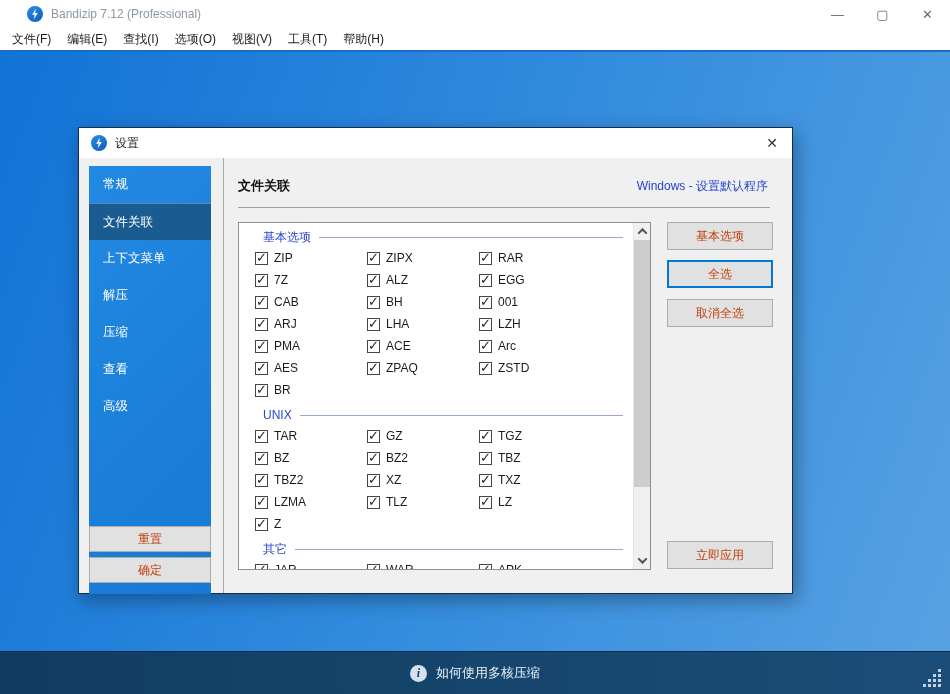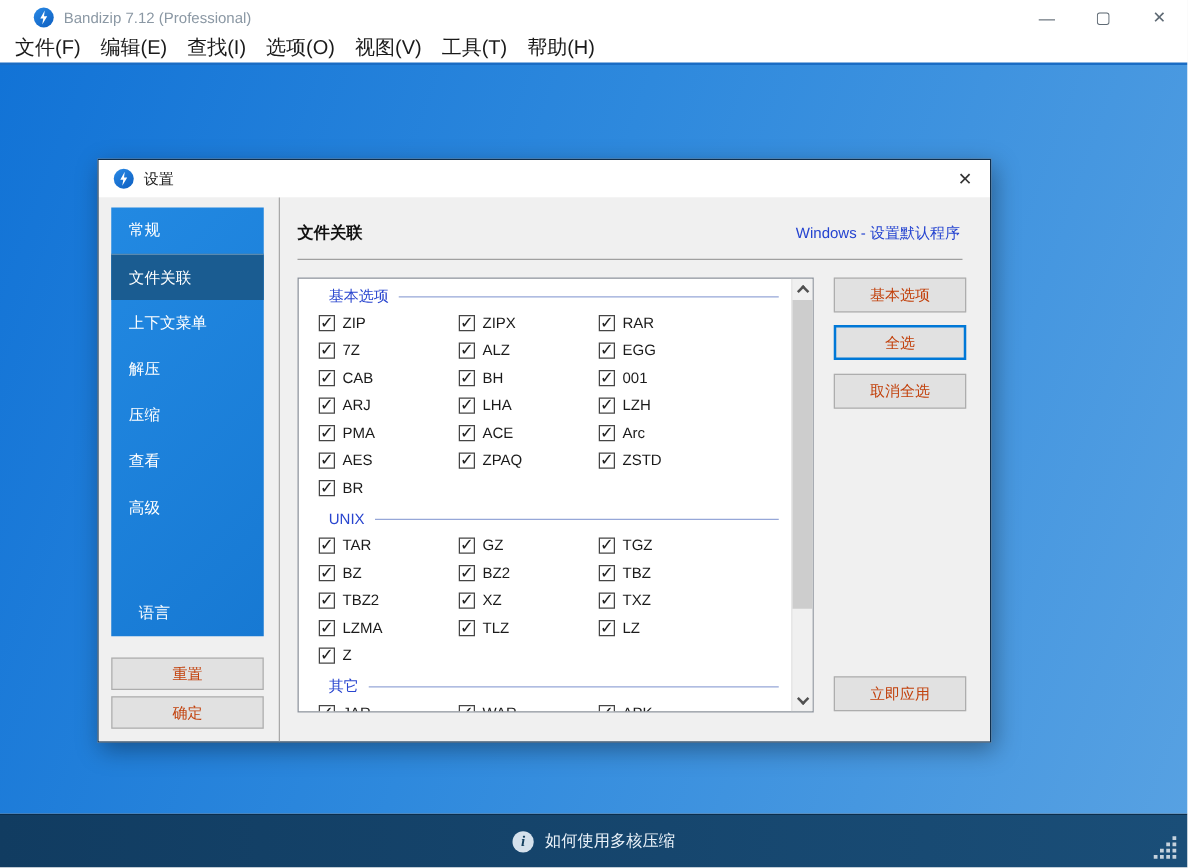--- a/index.html
+++ b/index.html
@@ -12,21 +12,21 @@
   .titlebar { height:28px; background:#fff; display:flex; align-items:center; padding-left:27px; }
   .bz-icon { width:16px; height:16px; border-radius:50%; background:linear-gradient(145deg,#2a8ae6,#0d5ec0); position:relative; flex:0 0 16px; }
   .bz-icon::after { content:""; position:absolute; left:3px; top:2px; width:10px; height:12px; background:#fff;
     clip-path:polygon(58% 4%, 22% 56%, 46% 56%, 38% 96%, 78% 42%, 52% 42%); }
   .win-title { margin-left:8px; color:#8b98a4; font-size:12px; }
   .caption-btns { margin-left:auto; display:flex; height:28px; }
   .cap-btn { width:45px; height:28px; display:flex; align-items:center; justify-content:center; color:#5f6a74; font-size:13px; cursor:default; }
 
   
   .menubar { height:22px; background:#fff; display:flex; align-items:center; padding-left:4px; }
-  .menu-item { padding:0 8px; font-size:16px; color:#1a1a1a; line-height:22px; }
+  .menu-item { padding:0 8px; font-size:12px; color:#1a1a1a; line-height:22px; }
 
   
   .content { position:relative; height:601px; background:linear-gradient(110deg,var(--bg_start,#1273d6) 0%,#2e89dd 45%,var(--bg_end,#57a1e2) 100%); border-top:2px solid #1a6cc4; }
 
   
   .statusbar { position:relative; height:43px; background:linear-gradient(90deg,var(--status_start,#113c61),var(--status_end,#1a4e78)); border-top:1px solid #0c2e4c; display:flex; align-items:center; justify-content:center; }
   .status-link { display:flex; align-items:center; gap:9px; }
   .info-icon { width:17px; height:17px; border-radius:50%; background:#d5e1ec; color:#14405f; font:italic bold 12px "Liberation Serif","DejaVu Serif",serif; display:flex; align-items:center; justify-content:center; }
   .status-text { color:#eaf2f9; font-size:13px; }
   .resize-grip { position:absolute; right:8px; bottom:6px; width:19px; height:19px; }
@@ -39,21 +39,21 @@
   .dialog { position:absolute; left:78px; top:75px; width:715px; height:467px; background:#f0f0f0;
     border:1px solid var(--dialog_border,#0f2f4e); box-shadow:3px 6px 18px rgba(0,0,0,.35); }
   .dlg-titlebar { height:30px; background:#fff; display:flex; align-items:center; padding-left:12px;justify-content:flex-end; }
   .dlg-title { margin-left:8px; font-size:12px; color:#222; }
   .dlg-close { margin-left:auto; width:40px; height:30px; display:flex; align-items:center; justify-content:center; color:#333; font-size:14px; }
   .dlg-body { position:relative; height:435px; background:#f0f0f0; }
 
   .divider-v { position:absolute; left:144px; top:0; bottom:0; width:1px; background:#a9a9a9; }
 
   
-  .sidebar { position:absolute; left:10px; top:8px; width:122px; height:343px;
+  .sidebar { position:absolute; left:10px; top:8px; width:122px; height:428px;
     background:linear-gradient(135deg,var(--sidebar_start,#2289e2),var(--sidebar_end,#1779d3)); }
   .side-item { height:37px; line-height:37px; padding-left:14px; color:#fff; font-size:12.5px; cursor:default; }
   .side-item.selected { background:var(--sidebar_selected,#1a5c91); border-top:1px solid rgba(255,255,255,.28); line-height:36px; }
   .side-item.bottom { position:absolute; bottom:0; left:0; right:0;padding-left:22px; }
 
   .btn { background:var(--button_bg,#e1e1e1); border:1px solid var(--button_border,#adadad); font-size:12px; color:#c2410c; font-family:inherit; }
   .btn-reset { position:absolute; left:10px; top:368px; width:122px; height:26px; }
   .btn-ok    { position:absolute; left:10px; top:399px; width:122px; height:26px; }
 
   

